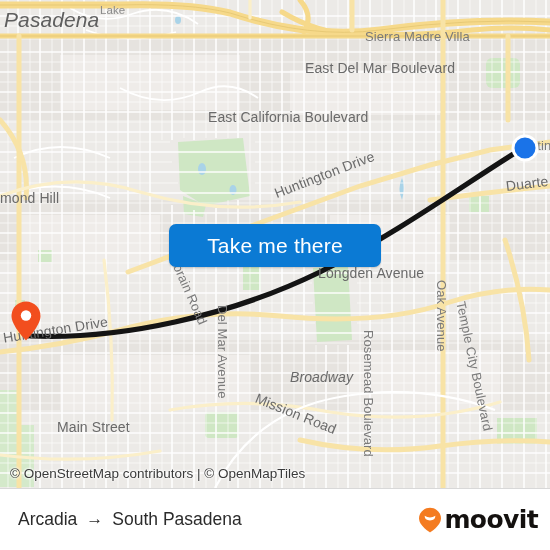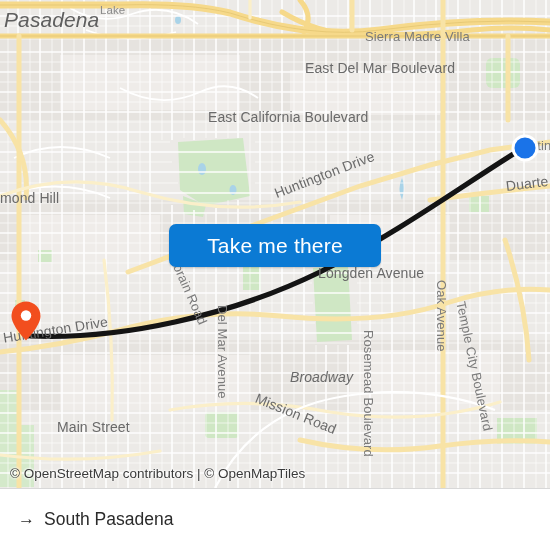--- a/index.html
+++ b/index.html
@@ -408,17 +408,25 @@
   </div>
 
   <button id="cta-button">Take me there</button>
 
   <div id="attribution">© OpenStreetMap contributors | © OpenMapTiles</div>
 </div>
 
 <div id="footer">
 
   <div id="route-summary">
+    <span>Arcadia</span>
     <span id="route-arrow-icon">→</span>
     <span>South Pasadena</span>
   </div>
 
+  <div id="moovit-logo">
+    <svg width="24" height="26" viewBox="0 0 24 26">
+      <path d="M12 0.8 C5.9 0.8 1 5.6 1 11.5 C1 18.8 12 25.4 12 25.4 C12 25.4 23 18.8 23 11.5 C23 5.6 18.1 0.8 12 0.8 Z" fill="#f47b20"></path>
+      <path d="M6.6 8.8 q0.1 4.6 5.4 4.6 q5.3 0 5.4 -4.6 q-2.6 1.7 -5.4 1.7 q-2.8 0 -5.4 -1.7 Z" fill="#ffffff"></path>
+    </svg>
+    <span id="moovit-wordmark">moovit</span>
+  </div>
 </div>
 
 </body></html>

